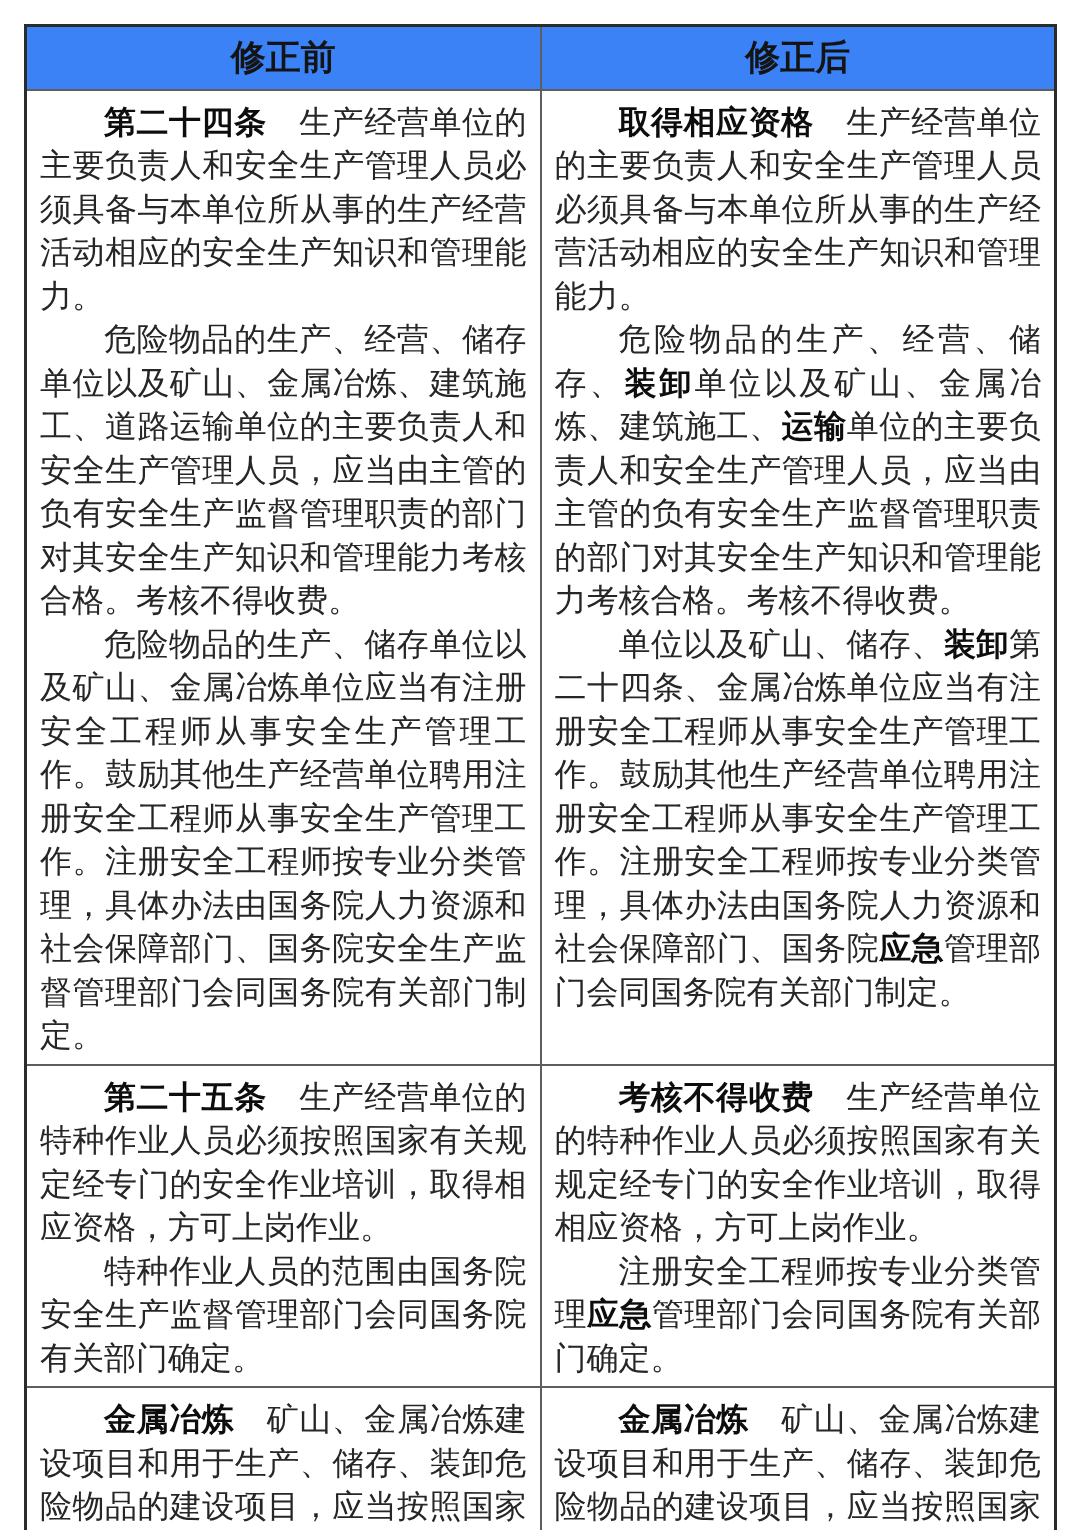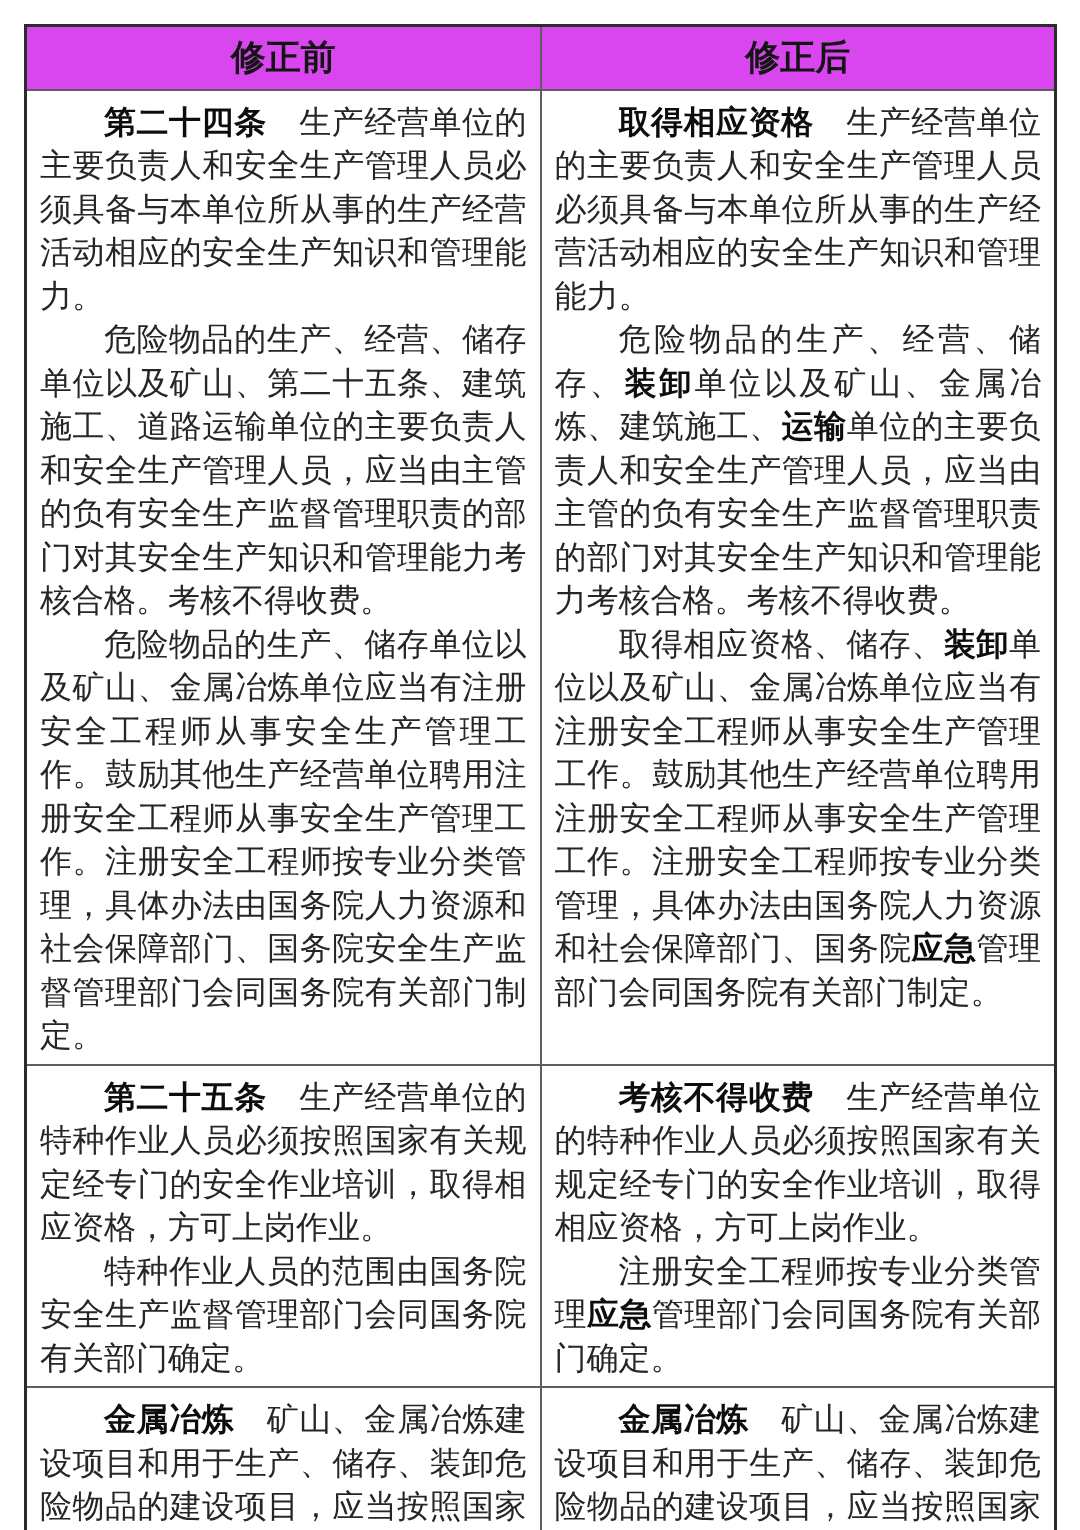--- a/index.html
+++ b/index.html
@@ -33,21 +33,21 @@
     border: 3px solid #2b2b2b;
   }
   .doc-table th {
     height: 64px;
     font-family: "Liberation Sans", "DejaVu Sans", sans-serif;
     font-weight: bold;
     font-size: 35px;
     text-align: center;
     vertical-align: middle;
     color: #141414;
-    background: #d946ef;
+    background: #3b82f6;
   }
   .doc-table td.cell {
     vertical-align: top;
     padding: 10px 13px 6px 13px;
     font-size: 32px;
     line-height: 43.5px;
     background: #ffffff;
   }
   .doc-table tbody tr:nth-child(1) td.cell { height: 895px; }
   .doc-table tbody tr:nth-child(2) td.cell { height: 300px; }
@@ -73,27 +73,27 @@
   <thead>
     <tr>
       <th>修正前</th>
       <th>修正后</th>
     </tr>
   </thead>
   <tbody>
       <tr>
         <td class="cell">
           <p class="para"><span class="seg bold">第二十四条</span><span class="seg">　生产经营单位的主要负责人和安全生产管理人员必须具备与本单位所从事的生产经营活动相应的安全生产知识和管理能力。</span></p>
-          <p class="para"><span class="seg">危险物品的生产、经营、储存单位以及矿山、第二十五条、建筑施工、道路运输单位的主要负责人和安全生产管理人员，应当由主管的负有安全生产监督管理职责的部门对其安全生产知识和管理能力考核合格。考核不得收费。</span></p>
+          <p class="para"><span class="seg">危险物品的生产、经营、储存单位以及矿山、金属冶炼、建筑施工、道路运输单位的主要负责人和安全生产管理人员，应当由主管的负有安全生产监督管理职责的部门对其安全生产知识和管理能力考核合格。考核不得收费。</span></p>
           <p class="para"><span class="seg">危险物品的生产、储存单位以及矿山、金属冶炼单位应当有注册安全工程师从事安全生产管理工作。鼓励其他生产经营单位聘用注册安全工程师从事安全生产管理工作。注册安全工程师按专业分类管理，具体办法由国务院人力资源和社会保障部门、国务院安全生产监督管理部门会同国务院有关部门制定。</span></p>
         </td>
         <td class="cell">
           <p class="para"><span class="seg bold">取得相应资格</span><span class="seg">　生产经营单位的主要负责人和安全生产管理人员必须具备与本单位所从事的生产经营活动相应的安全生产知识和管理能力。</span></p>
           <p class="para"><span class="seg">危险物品的生产、经营、储存、</span><span class="seg bold">装卸</span><span class="seg">单位以及矿山、金属冶炼、建筑施工、</span><span class="seg bold">运输</span><span class="seg">单位的主要负责人和安全生产管理人员，应当由主管的负有安全生产监督管理职责的部门对其安全生产知识和管理能力考核合格。考核不得收费。</span></p>
-          <p class="para"><span class="seg">取得相应资格、储存、</span><span class="seg bold">装卸</span><span class="seg">单位以及矿山、金属冶炼单位应当有注册安全工程师从事安全生产管理工作。鼓励其他生产经营单位聘用注册安全工程师从事安全生产管理工作。注册安全工程师按专业分类管理，具体办法由国务院人力资源和社会保障部门、国务院</span><span class="seg bold">应急</span><span class="seg">管理部门会同国务院有关部门制定。</span></p>
+          <p class="para"><span class="seg">单位以及矿山、储存、</span><span class="seg bold">装卸</span><span class="seg">第二十四条、金属冶炼单位应当有注册安全工程师从事安全生产管理工作。鼓励其他生产经营单位聘用注册安全工程师从事安全生产管理工作。注册安全工程师按专业分类管理，具体办法由国务院人力资源和社会保障部门、国务院</span><span class="seg bold">应急</span><span class="seg">管理部门会同国务院有关部门制定。</span></p>
         </td>
       </tr>
       <tr>
         <td class="cell">
           <p class="para"><span class="seg bold">第二十五条</span><span class="seg">　生产经营单位的特种作业人员必须按照国家有关规定经专门的安全作业培训，取得相应资格，方可上岗作业。</span></p>
           <p class="para"><span class="seg">特种作业人员的范围由国务院安全生产监督管理部门会同国务院有关部门确定。</span></p>
         </td>
         <td class="cell">
           <p class="para"><span class="seg bold">考核不得收费</span><span class="seg">　生产经营单位的特种作业人员必须按照国家有关规定经专门的安全作业培训，取得相应资格，方可上岗作业。</span></p>
           <p class="para"><span class="seg">注册安全工程师按专业分类管理</span><span class="seg bold">应急</span><span class="seg">管理部门会同国务院有关部门确定。</span></p>

